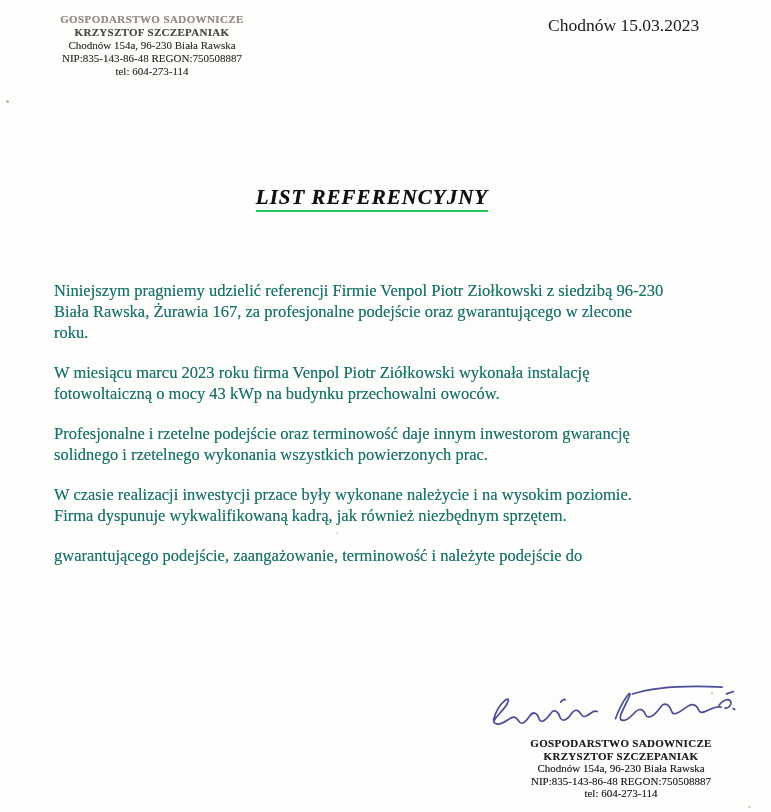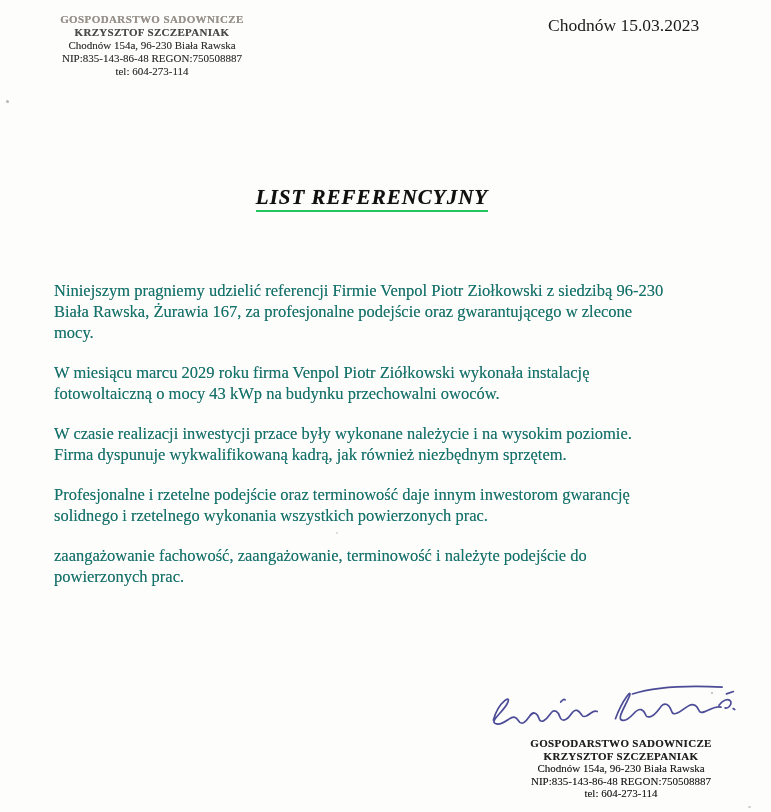--- a/index.html
+++ b/index.html
@@ -95,37 +95,36 @@
   <div class="date-line">Chodnów 15.03.2023</div>
 
   <div class="title">
     <span>LIST REFERENCYJNY</span>
   </div>
 
   <div class="content">
     <div class="para">
       <div class="line">Niniejszym pragniemy udzielić referencji Firmie Venpol Piotr Ziołkowski z siedzibą 96-230</div>
       <div class="line">Biała Rawska, Żurawia 167, za profesjonalne podejście oraz gwarantującego w zlecone</div>
-      <div class="line">mocy.</div>
+      <div class="line">roku.</div>
     </div>
     <div class="para">
-      <div class="line">W miesiącu marcu 2029 roku firma Venpol Piotr Ziółkowski wykonała instalację</div>
+      <div class="line">W miesiącu marcu 2023 roku firma Venpol Piotr Ziółkowski wykonała instalację</div>
       <div class="line">fotowoltaiczną o mocy 43 kWp na budynku przechowalni owoców.</div>
+    </div>
+    <div class="para">
+      <div class="line">Profesjonalne i rzetelne podejście oraz terminowość daje innym inwestorom gwarancję</div>
+      <div class="line">solidnego i rzetelnego wykonania wszystkich powierzonych prac.</div>
     </div>
     <div class="para">
       <div class="line">W czasie realizacji inwestycji przace były wykonane należycie i na wysokim poziomie.</div>
       <div class="line">Firma dyspunuje wykwalifikowaną kadrą, jak również niezbędnym sprzętem.</div>
     </div>
     <div class="para">
-      <div class="line">Profesjonalne i rzetelne podejście oraz terminowość daje innym inwestorom gwarancję</div>
-      <div class="line">solidnego i rzetelnego wykonania wszystkich powierzonych prac.</div>
-    </div>
-    <div class="para">
-      <div class="line">zaangażowanie fachowość, zaangażowanie, terminowość i należyte podejście do</div>
-      <div class="line">powierzonych prac.</div>
+      <div class="line">gwarantującego podejście, zaangażowanie, terminowość i należyte podejście do</div>
     </div>
   </div>
 
   <svg class="signature" viewBox="0 0 256 50" width="256" height="50" aria-hidden="true">
     <path d="M12,32 C18,13 33,6 26,17 C20,26 7,34 15,36 C22,38 28,29 33,30 C38,31 36,38 42,36 C48,33 49,25 54,27 C59,29 56,37 62,35 C69,32 70,23 75,26 C80,29 77,36 83,35 C90,33 91,24 96,26 C101,28 99,34 105,32 C110,30 112,26 116,28" stroke="#3c3c8e"></path>
     <path d="M80,17 C82,14.5 83.5,14 84.5,15" stroke="#3c3c8e"></path>
     <path d="M134,36 C142,17 154,4 148,16 C143,26 134,38 142,38 C150,38 154,26 160,28 C166,30 162,38 170,35 C178,32 180,21 186,24 C192,27 188,36 196,33 C204,30 208,23 214,26 C219,29 216,35 223,33 C230,31 234,27 240,29" stroke="#3c3c8e"></path>
     <path d="M152,12 C170,7 200,5 242,9" stroke="#3c3c8e"></path>
     <path d="M238,27 C242,22 248,20 250,24 C251,27 247,31 244,30" stroke="#3c3c8e"></path>
     <path d="M246,16 L253,14" stroke="#3c3c8e"></path>

